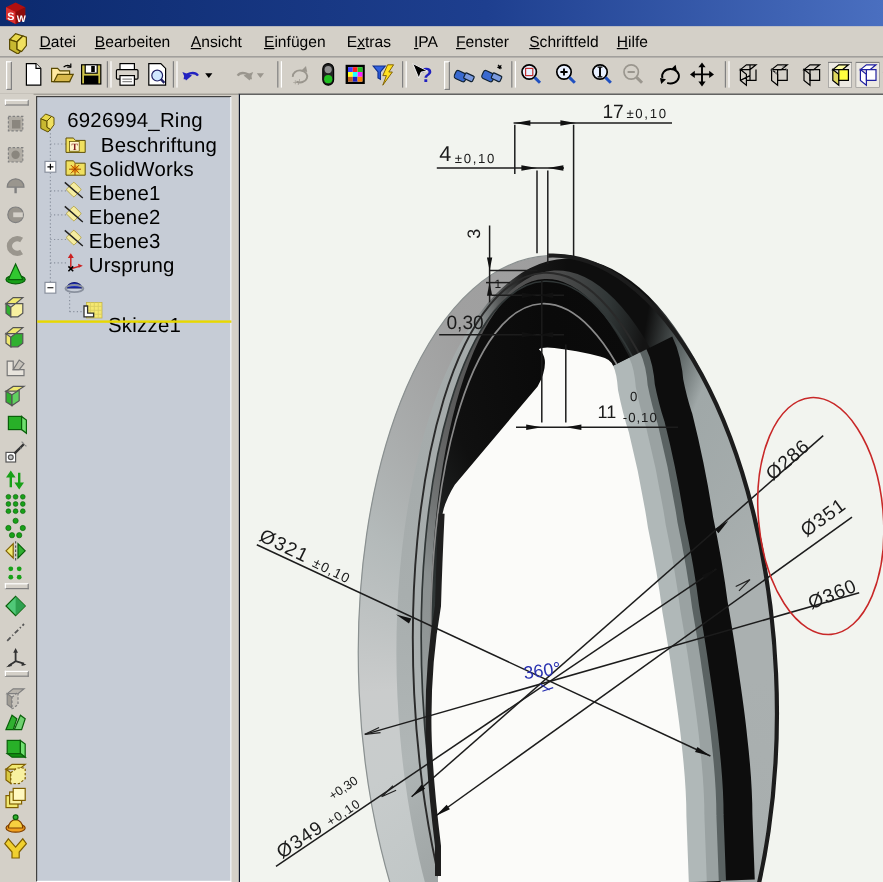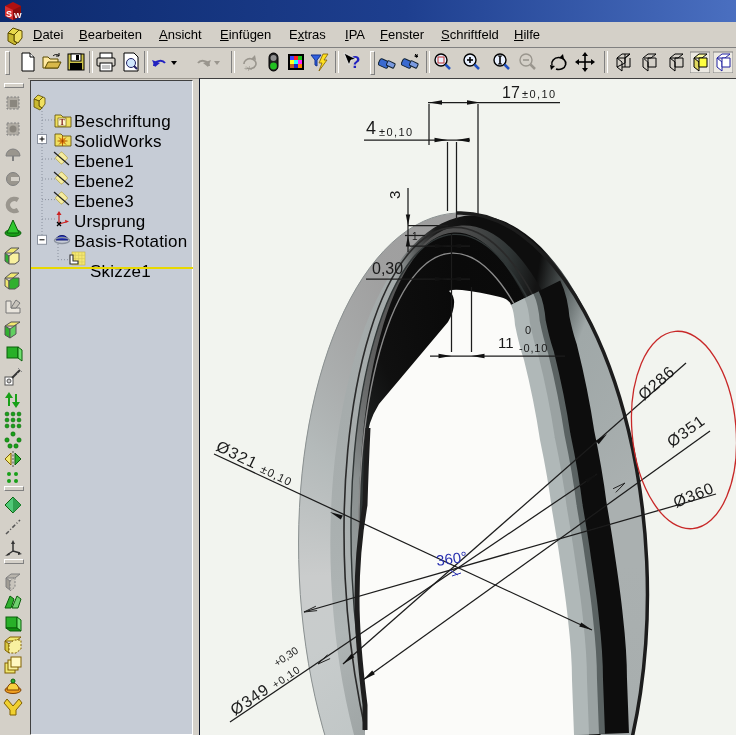--- a/index.html
+++ b/index.html
@@ -472,27 +472,27 @@
           <line x1="3" y1="4.3" x2="16" y2="4.3"></line>
           <line x1="3" y1="7.6" x2="16" y2="7.6"></line>
           <line x1="3" y1="10.9" x2="16" y2="10.9"></line>
           <line x1="6.3" y1="1" x2="6.3" y2="14"></line>
           <line x1="9.6" y1="1" x2="9.6" y2="14"></line>
           <line x1="12.9" y1="1" x2="12.9" y2="14"></line>
         </g>
       <path d="M1 4v9h8v-3H4V4z" fill="#fff" stroke="#303030" stroke-width="1.1"></path>
     </g>
   </svg>
-  <div class="trow" style="left:43px;top:31px">Beschriftung</div>
+  <div class="trow" style="left:25px;top:10px">6926994_Ring</div>
+  <div class="trow" style="left:53px;top:31px">Beschriftung</div>
   <div class="trow" style="left:43px;top:51px">SolidWorks</div>
   <div class="trow" style="left:43px;top:71px">Ebene1</div>
   <div class="trow" style="left:43px;top:91px">Ebene2</div>
   <div class="trow" style="left:43px;top:111px">Ebene3</div>
   <div class="trow" style="left:43px;top:131px">Ursprung</div>
-  <div class="trow" style="left:43px;top:151px">Basis-Rotation</div>
   <div class="trow" style="left:59px;top:181px">Skizze1</div>
   <div class="abs" style="left:0;top:186px;width:162px;height:2px;background:#e8d800"></div>
 </div>
 <div class="abs" id="splitter"></div>
 <div class="abs" id="viewport">
   <div class="abs ell" style="left:99.3px;top:134px;width:347.4px;height:712px;transform:rotate(-2.6deg);background:conic-gradient(from 0deg,#9e9e9e 0deg,#9aa0a0 30deg,#a4aaaa 60deg,#aab0b0 100deg,#a8aeae 150deg,#9aa0a0 180deg,#c0c6c6 215deg,#c8cccc 245deg,#cacccc 270deg,#b4baba 310deg,#a0a0a0 345deg,#9e9e9e 360deg);"></div>
   <div class="abs ell" style="left:131px;top:135.5px;width:314px;height:715px;transform:rotate(-2.6deg);background:conic-gradient(from 0deg,#0e0e0e 0deg,#0e0e0e 12deg,#5a6262 18deg,#a0a8a8 24deg,#aab0b0 60deg,#aab0b0 90deg,#a8aeae 135deg,#8a9090 175deg,#9aa0a0 210deg,#b0b6b6 250deg,#a8aeae 300deg,#a4aaaa 345deg,#1a1a1a 354deg,#0e0e0e 360deg);"></div>
   <div class="abs ell" style="left:152px;top:146px;width:256px;height:694px;transform:rotate(-3deg);background:conic-gradient(from 0deg,#4e4e4e 0deg,#303636 8deg,#141414 14deg,#0c0c0c 100deg,#101010 150deg,#3a4040 185deg,#8a9090 215deg,#9aa0a0 260deg,#8a9090 310deg,#5a5a5a 340deg,#4e4e4e 360deg);"></div>
   <div class="abs ell" style="left:160px;top:153.3px;width:223px;height:679.4px;transform:rotate(-3deg);background:conic-gradient(from 0deg,#0a0a0a 0deg,#0c0c0c 30deg,#15181a 60deg,#1a1d1f 100deg,#232829 140deg,#6a7070 175deg,#383e3e 200deg,#2e3434 250deg,#303636 310deg,#101010 340deg,#0a0a0a 360deg);"></div>
   <svg class="abs" style="left:0;top:0" width="536" height="656" viewBox="200 79 536 656" font-family="Liberation Sans, sans-serif">

